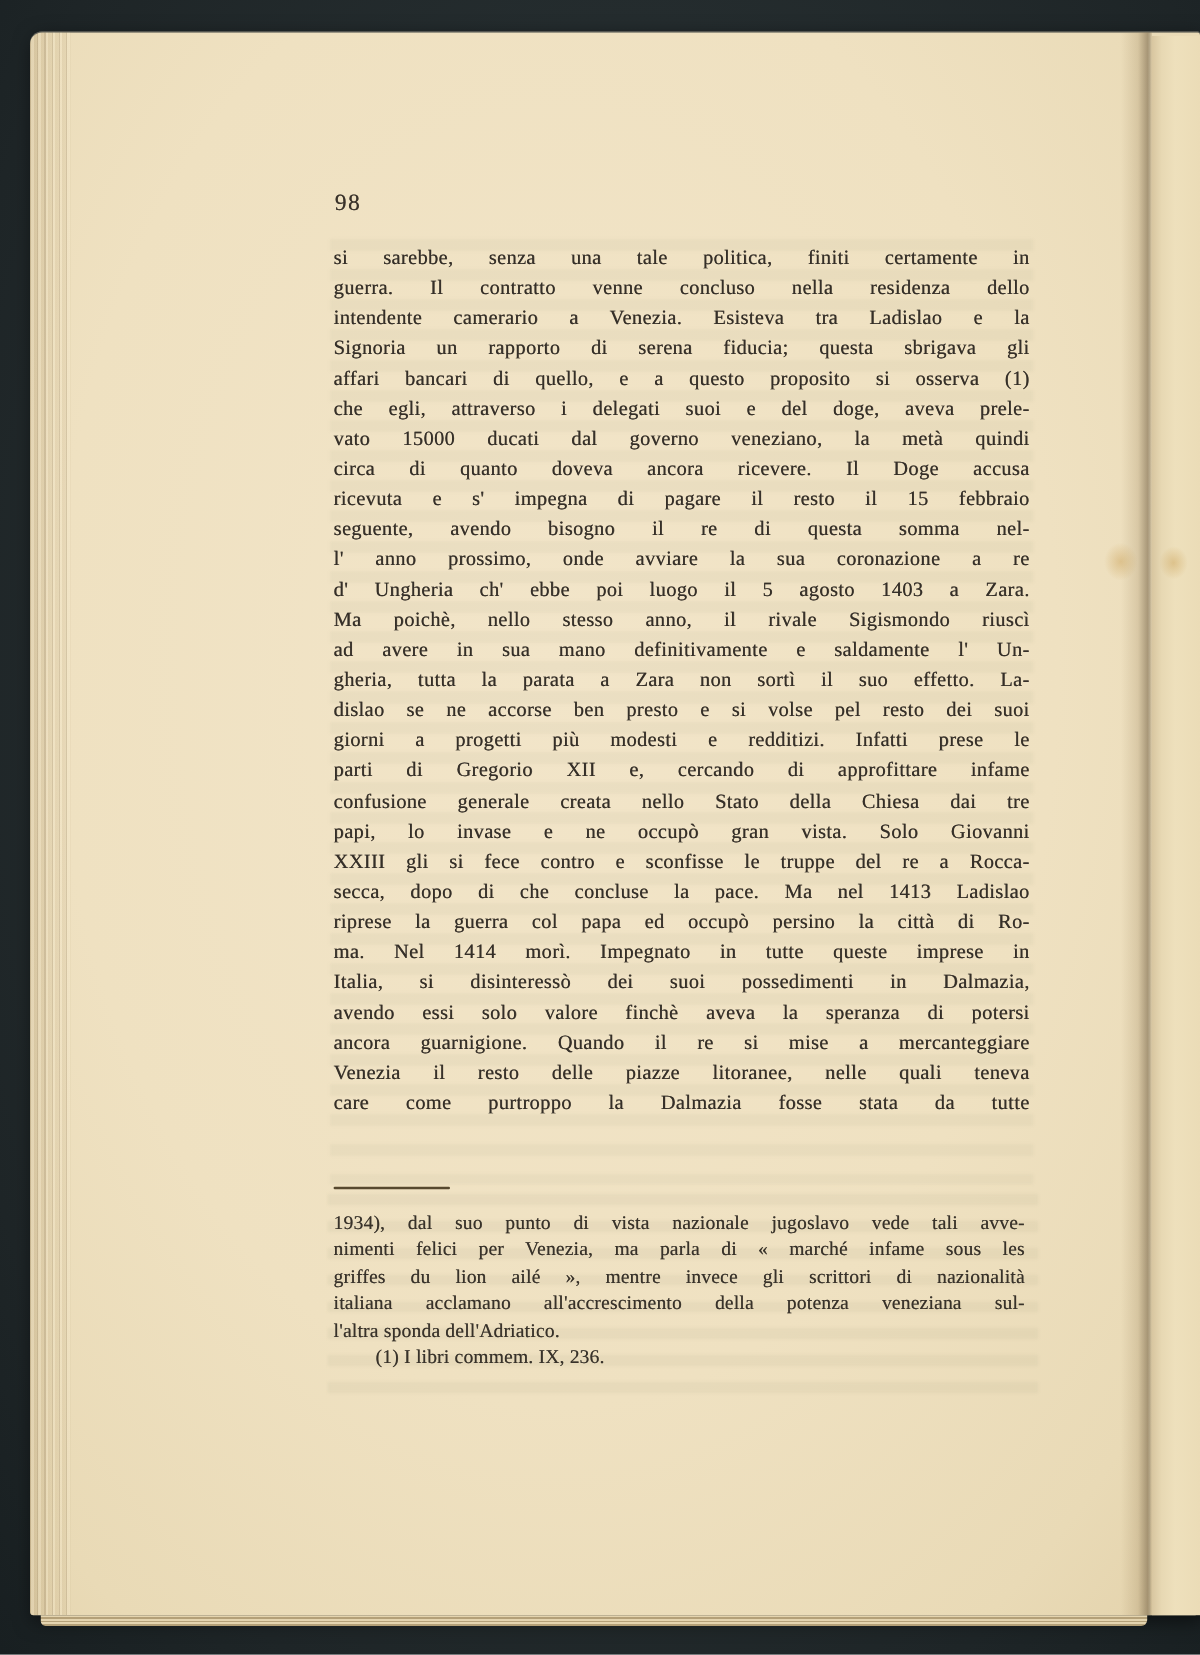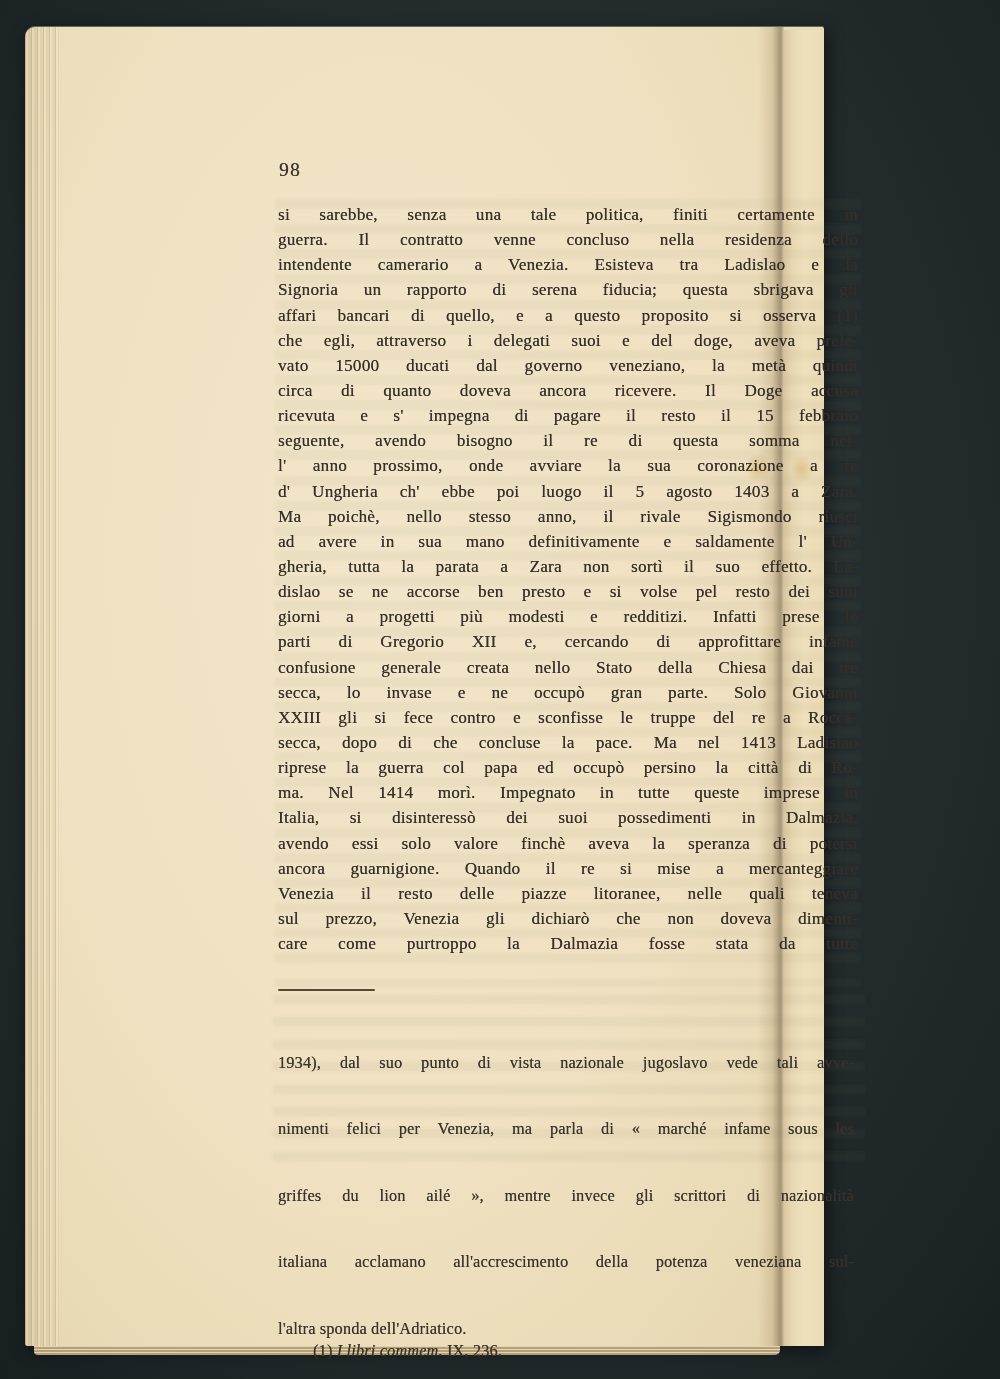--- a/index.html
+++ b/index.html
@@ -7,21 +7,21 @@
     width:1000px;height:1379px;position:relative;overflow:hidden;
     font-family:"Liberation Serif","DejaVu Serif",serif;
   }
   
   .scene{
     position:absolute;inset:0;
     background:radial-gradient(ellipse at 52% 42%, #2c3437 0%, #252d2f 45%, #1e2527 80%, #181f21 100%);
   }
   
   .page{
-    position:absolute;left:25px;top:27px;width:799px;height:1319px;
+    position:absolute;left:25px;top:27px;width:975px;height:1319px;
     background:radial-gradient(ellipse at 45% 40%, #f2e5c9 0%, #f0e2c3 50%, #ead check 0%);
     background:radial-gradient(ellipse at 45% 40%, #f2e5c9 0%, #efe1c1 55%, #e9dab6 85%, #e3d2ab 100%);
     border-radius:10px 2px 4px 3px;
     box-shadow:0 -1px 0 rgba(243,233,205,.35), 3px 4px 16px rgba(0,0,0,.55);
   }
   
   .deckle{
     position:absolute;left:0;top:0;bottom:0;width:34px;
     border-radius:10px 0 0 3px;
     background:
@@ -85,25 +85,25 @@
     position:absolute;left:253px;top:962px;width:97px;height:2px;
     background:#57492f;border-radius:1px;
   }
   .footnote{
     position:absolute;left:253px;top:981px;width:576px;
     color:#38322a;font-size:16.2px;letter-spacing:.2px;
     text-shadow:.2px 0 0 rgba(56,50,42,.7);
   }
   .footnote .fline{
     height:22.4px;line-height:22.4px;
-    text-align:justify;text-align-last:justify;margin-top:44px;
+    text-align:justify;text-align-last:justify;
   }
   .footnote .fline:last-child{text-align-last:left;}
   .fn-citation{height:22.4px;line-height:22.4px;padding-left:35px;}
-  .fn-citation .it{font-style:italic;text-align:right;}
+  .fn-citation .it{text-align:right;}
 </style>
 </head>
 <body>
 
 <div class="scene">
   <div class="page">
     <div class="deckle"></div>
     <div class="bottom-stack"></div>
     <div class="gutter"></div>
     <div class="next-page"></div>
@@ -127,30 +127,29 @@
         <div class="tline">seguente, avendo bisogno il re di questa somma nel-</div>
         <div class="tline">l' anno prossimo, onde avviare la sua coronazione a re</div>
         <div class="tline">d' Ungheria ch' ebbe poi luogo il 5 agosto 1403 a Zara.</div>
         <div class="tline">Ma poichè, nello stesso anno, il rivale Sigismondo riuscì</div>
         <div class="tline">ad avere in sua mano definitivamente e saldamente l' Un-</div>
         <div class="tline">gheria, tutta la parata a Zara non sortì il suo effetto. La-</div>
         <div class="tline">dislao se ne accorse ben presto e si volse pel resto dei suoi</div>
         <div class="tline">giorni a progetti più modesti e redditizi. Infatti prese le</div>
         <div class="tline">parti di Gregorio XII e, cercando di approfittare infame</div>
         <div class="tline">confusione generale creata nello Stato della Chiesa dai tre</div>
-        <div class="tline">secca, lo invase e ne occupò gran parte. Solo Giovanni</div>
+        <div class="tline">papi, lo invase e ne occupò gran vista. Solo Giovanni</div>
         <div class="tline">XXIII gli si fece contro e sconfisse le truppe del re a Rocca-</div>
         <div class="tline">secca, dopo di che concluse la pace. Ma nel 1413 Ladislao</div>
         <div class="tline">riprese la guerra col papa ed occupò persino la città di Ro-</div>
         <div class="tline">ma. Nel 1414 morì. Impegnato in tutte queste imprese in</div>
         <div class="tline">Italia, si disinteressò dei suoi possedimenti in Dalmazia,</div>
         <div class="tline">avendo essi solo valore finchè aveva la speranza di potersi</div>
         <div class="tline">ancora guarnigione. Quando il re si mise a mercanteggiare</div>
         <div class="tline">Venezia il resto delle piazze litoranee, nelle quali teneva</div>
-        <div class="tline">sul prezzo, Venezia gli dichiarò che non doveva dimenti-</div>
         <div class="tline">care come purtroppo la Dalmazia fosse stata da tutte</div>
       </div>
 
     <div class="fn-rule"></div>
 
     <div class="footnote">
       <div class="fn-lines">
           <div class="fline">1934), dal suo punto di vista nazionale jugoslavo vede tali avve-</div>
           <div class="fline">nimenti felici per Venezia, ma parla di « marché infame sous les</div>
           <div class="fline">griffes du lion ailé », mentre invece gli scrittori di nazionalità</div>

